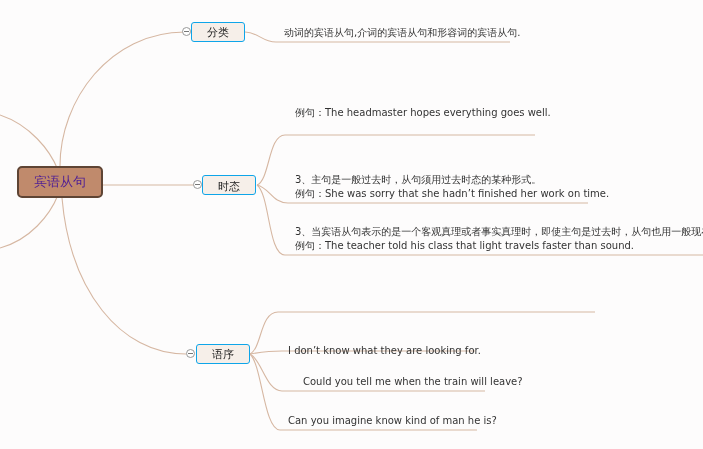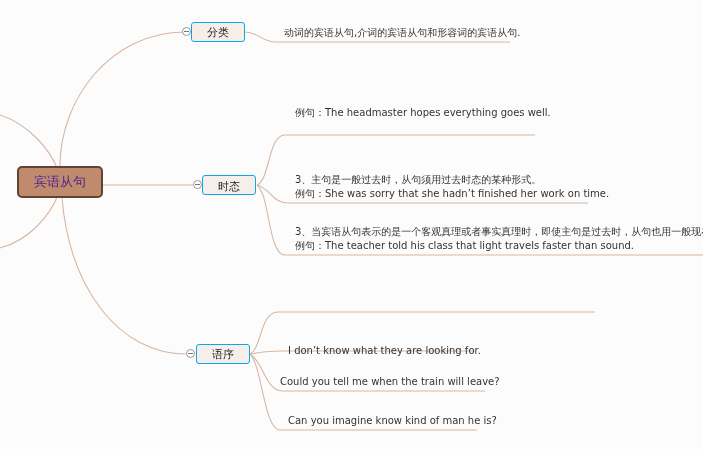--- a/index.html
+++ b/index.html
@@ -92,18 +92,18 @@
 
 <div class="collapse" style="left:186px; top:349px;"></div>
 <div class="topic" style="left:196px; top:344px;">
   <span>语序</span>
 </div>
 <div class="leaf" style="left:287px; top:282px;">
 </div>
 <div class="leaf" style="left:288px; top:335px;margin-top:9px;">
   <div>I don’t know what they are looking for.</div>
 </div>
-<div class="leaf" style="left:280px; top:375px;">
+<div class="leaf" style="left:303px; top:375px;">
   <div>Could you tell me when the train will leave?</div>
 </div>
 <div class="leaf" style="left:288px; top:414px;">
   <div>Can you imagine know kind of man he is?</div>
 </div>
 
 </body></html>

